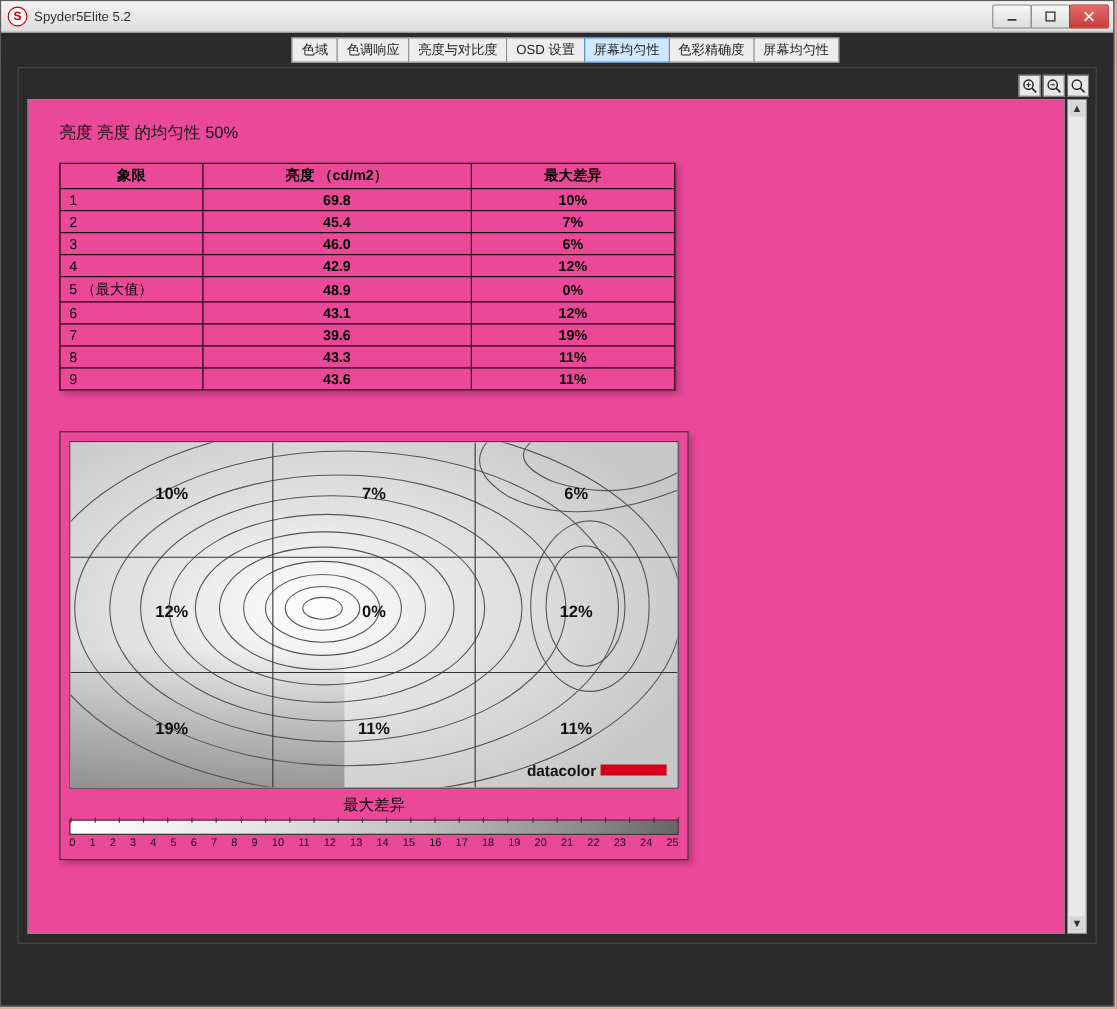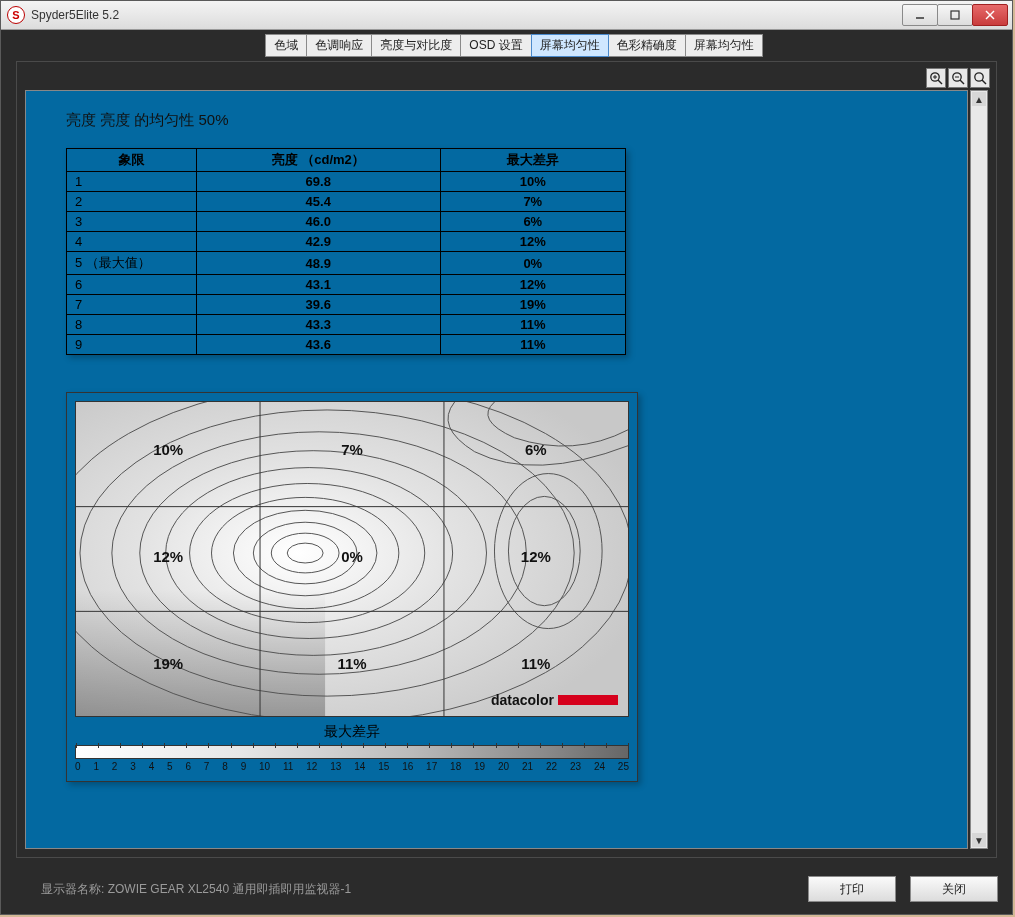--- a/index.html
+++ b/index.html
@@ -106,24 +106,24 @@
     background: #e8e8e8;
     display: flex; align-items: center; justify-content: center;
     font-size: 12px;
     cursor: pointer;
   }
 
   .white-page {
     position: absolute;
     left: 8px; right: 28px;
     top: 28px; bottom: 8px;
-    background: #0369a1;
+    background: #ec4899;
     border: 1px solid #888;
     box-sizing: border-box;
-    padding: 20px 22px 12px 40px;
+    padding: 20px 22px 12px 28px;
     overflow: hidden;
   }
   .right-scroll-track {
     position: absolute;
     right: 8px; top: 28px; bottom: 8px;
     width: 18px;
     background: #e9e9e9;
     border: 1px solid #888;
     box-sizing: border-box;
   }
@@ -509,25 +509,14 @@
               <span>23</span>
               <span>24</span>
               <span>25</span>
             </div>
         </div>
       </div>
 
     </div>
   </div>
 
-  <div class="footer">
-    <span>显示器名称:</span>&nbsp;
-    <span>ZOWIE GEAR XL2540 通用即插即用监视器-1</span>
-    <div class="spacer"></div>
-    <div class="btn">
-        <span>打印</span>
-      </div>
-    <div class="btn">
-        <span>关闭</span>
-      </div>
-  </div>
 
 </div>
 
 </body></html>

